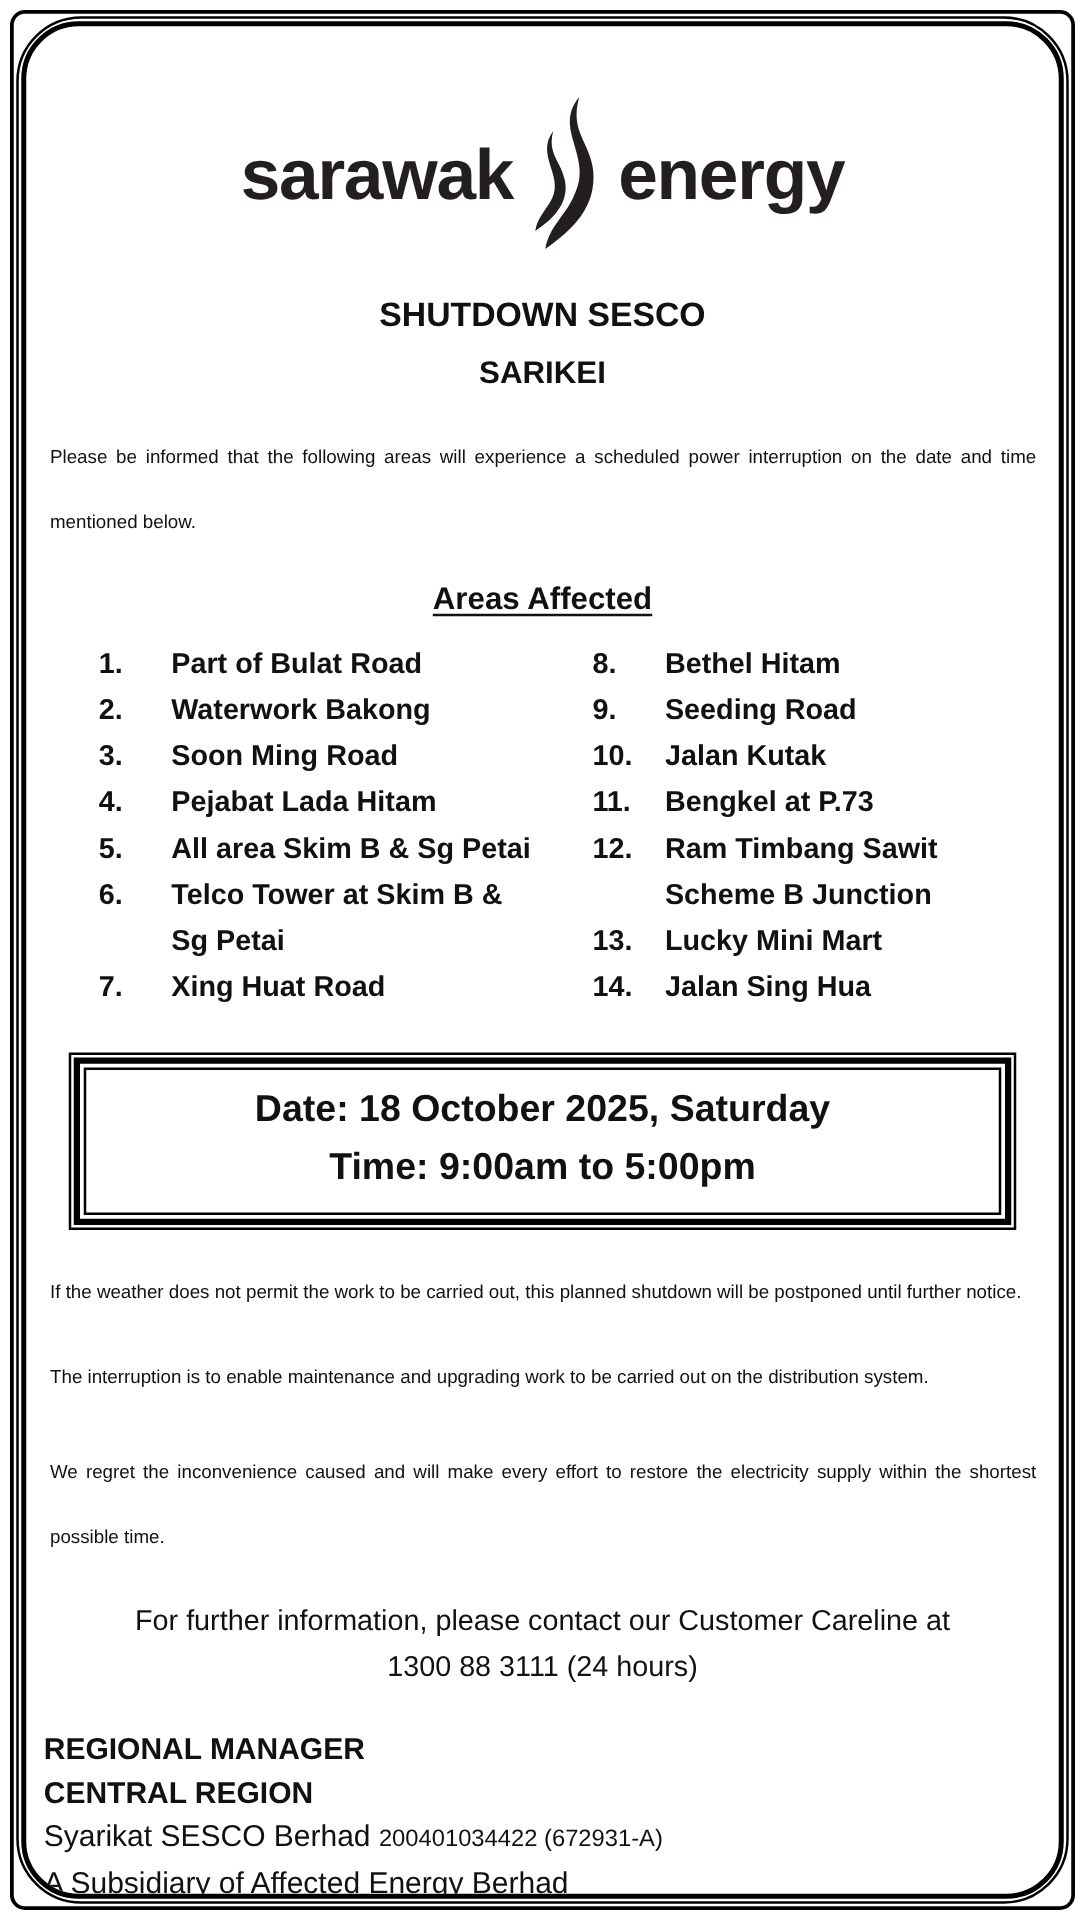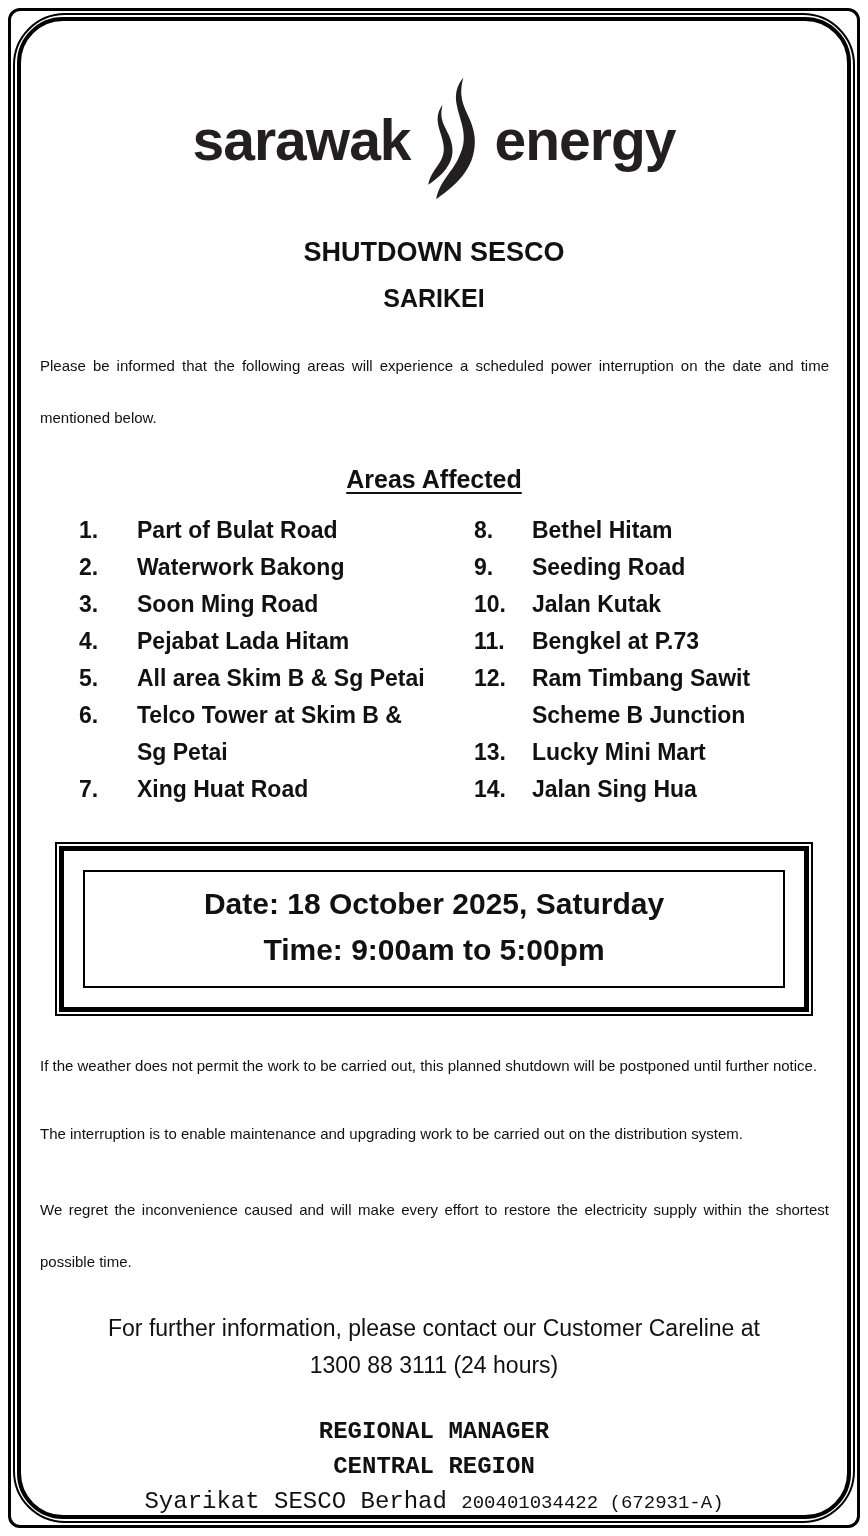--- a/index.html
+++ b/index.html
@@ -34,31 +34,31 @@
   }
 
   .columns { display: flex; margin-top: 18px; }
   .col-left  { width: 52%; padding-left: 44px; }
   .col-right { width: 48%; padding-left: 24px; }
   .area-item { display: flex; font-weight: 700; font-size: 23px; line-height: 37px; }
   .area-num  { width: 58px; flex-shrink: 0; }
   .area-label { white-space: pre; }
 
   .datebox  { margin: 34px 20px 0; border: 2px solid #000; padding: 2px; }
-  .datebox-mid   { border: 5px solid #000; padding: 19px; }
+  .datebox-mid   { border: 5px solid #000; padding: 3px; }
   .datebox-inner { border: 2px solid #000; padding: 9px 10px 13px; text-align: center; }
   .db-line  { font-size: 30px; font-weight: 700; line-height: 46px; }
 
   .p1 { margin-top: 16px; }
   .p2 { margin-top: 24px; }
   .p3 { margin-top: 24px; }
 
   .contact { text-align: center; font-size: 23px; line-height: 37px; margin-top: 22px; }
 
-  .footer { text-align: center; margin-top: 30px; font-family: Liberation Mono, monospace; }
+  .footer { margin-top: 30px; }
   .footer-bold { font-size: 24px; font-weight: 700; line-height: 35px; }
   .footer-line { font-size: 24px; line-height: 35px; }
   .reg-num { font-size: 19px; }
 </style>
 </head>
 <body>
 
 <div class="f1">
   <div class="f2">
     <div class="f3">

